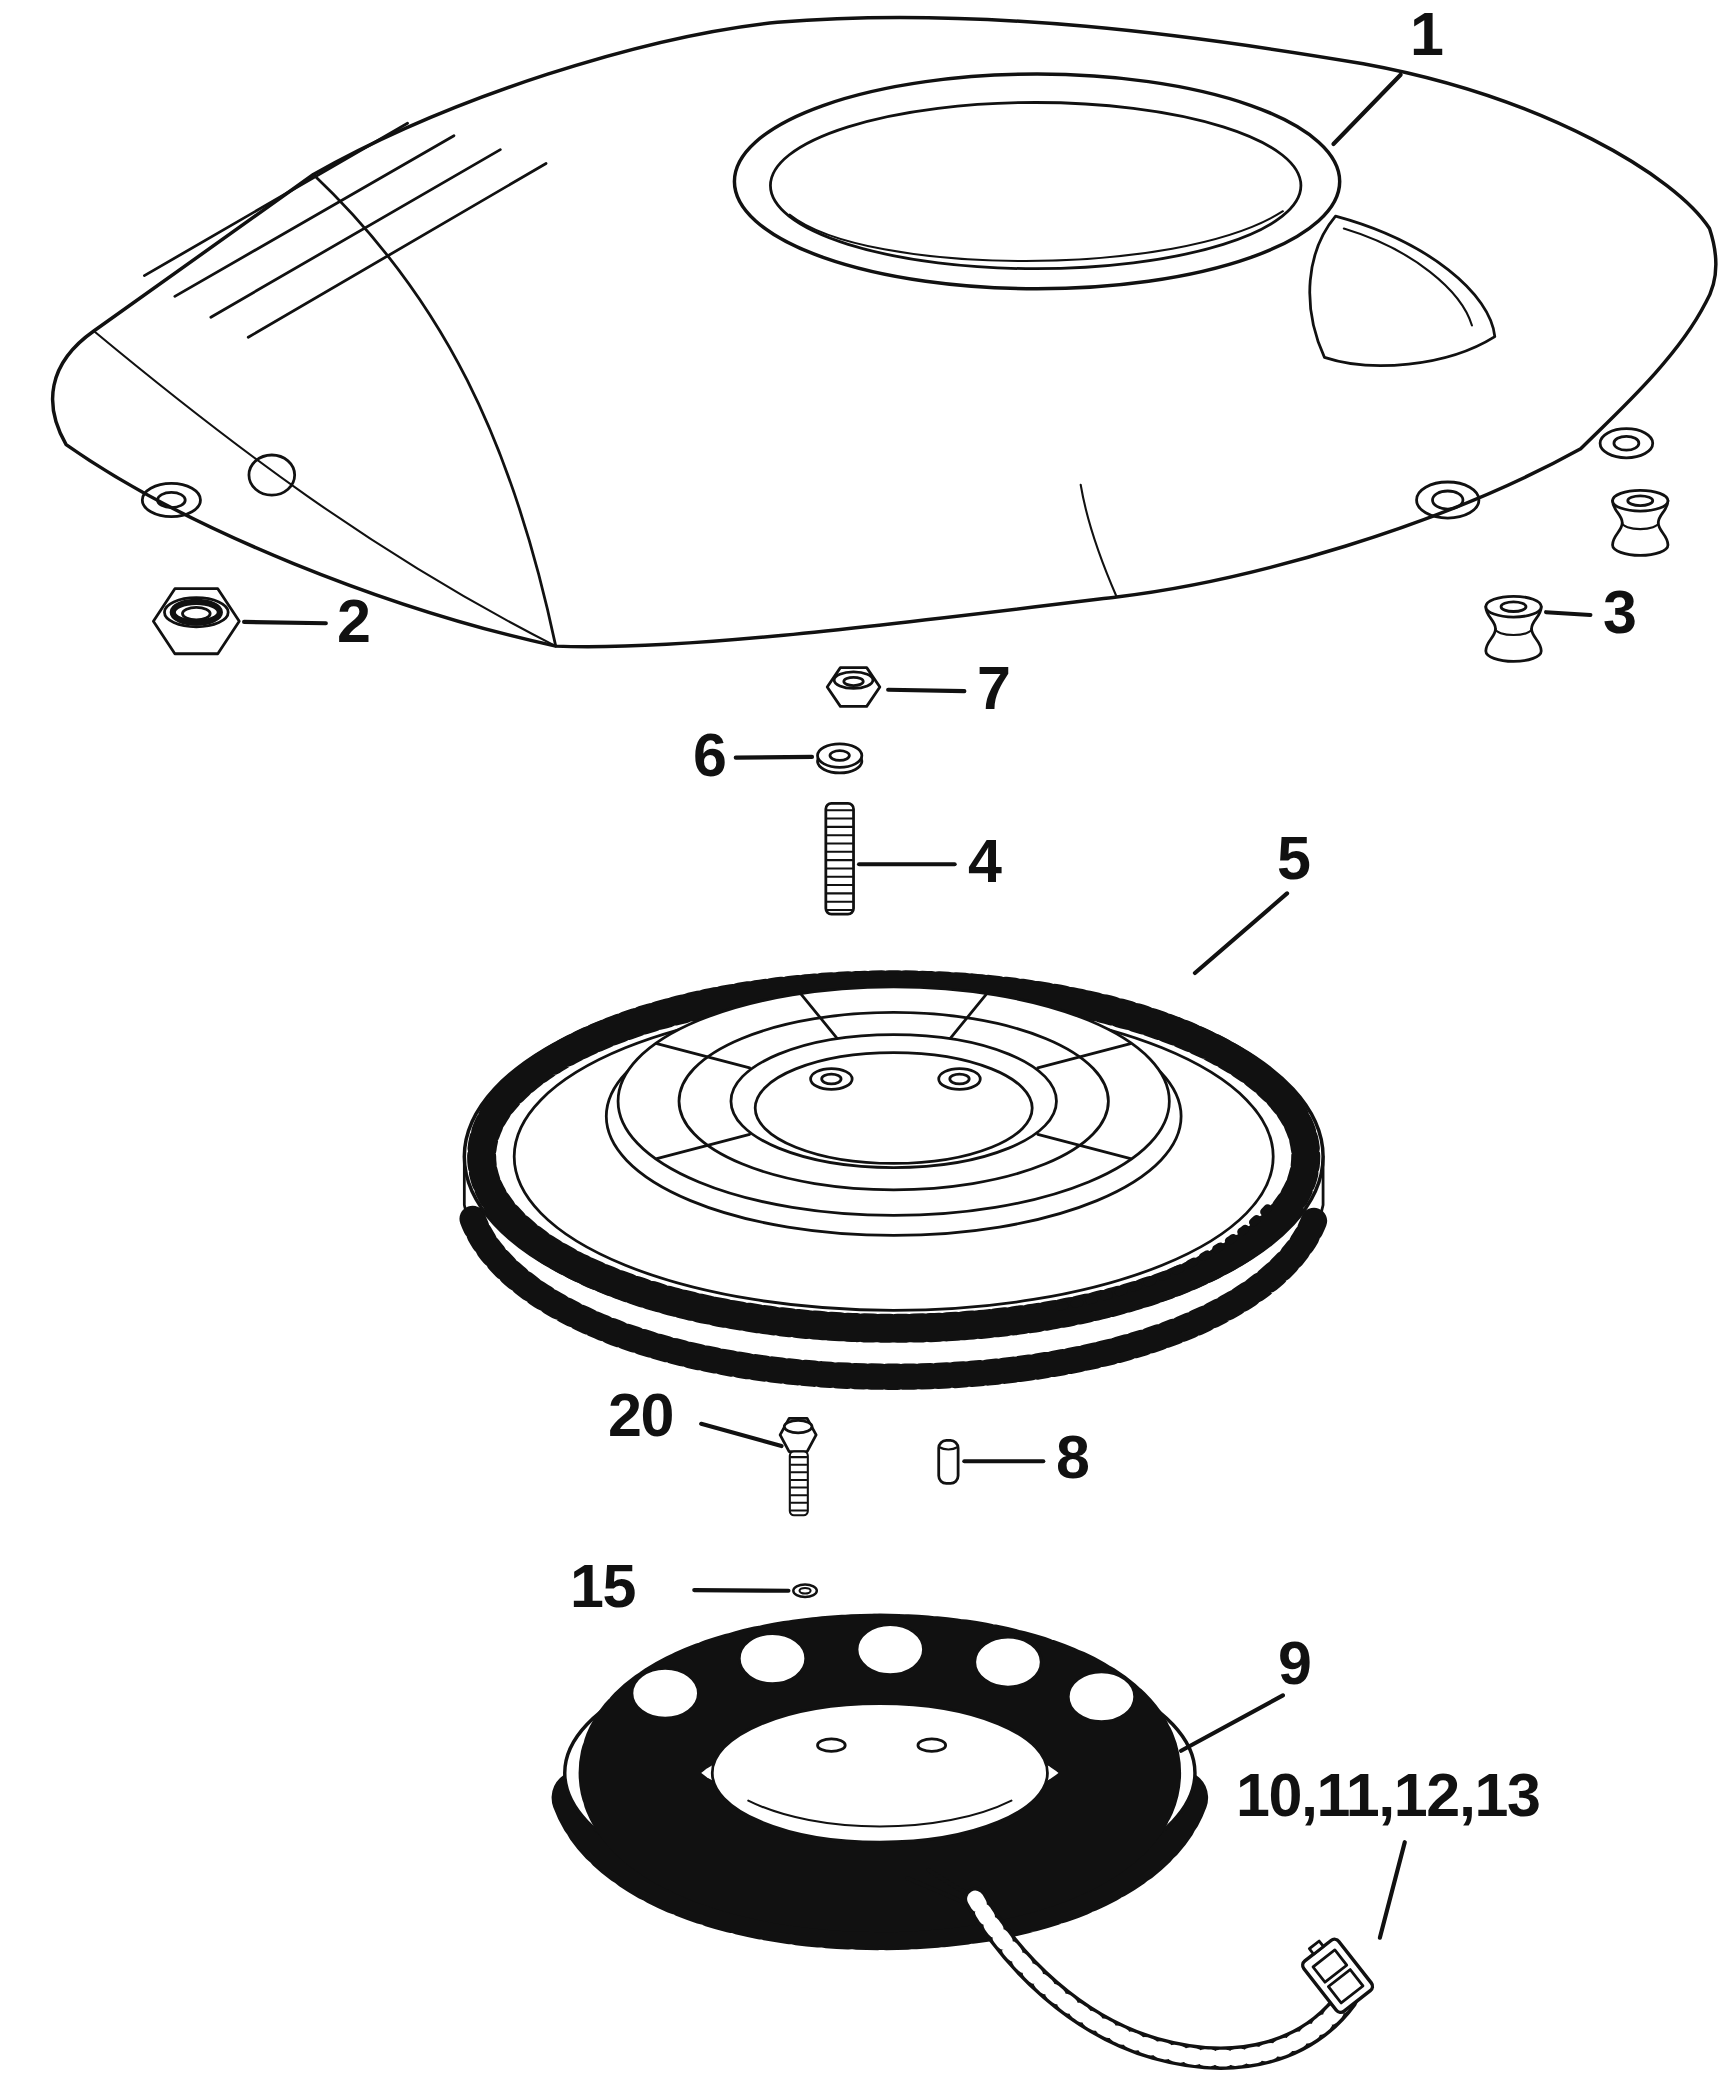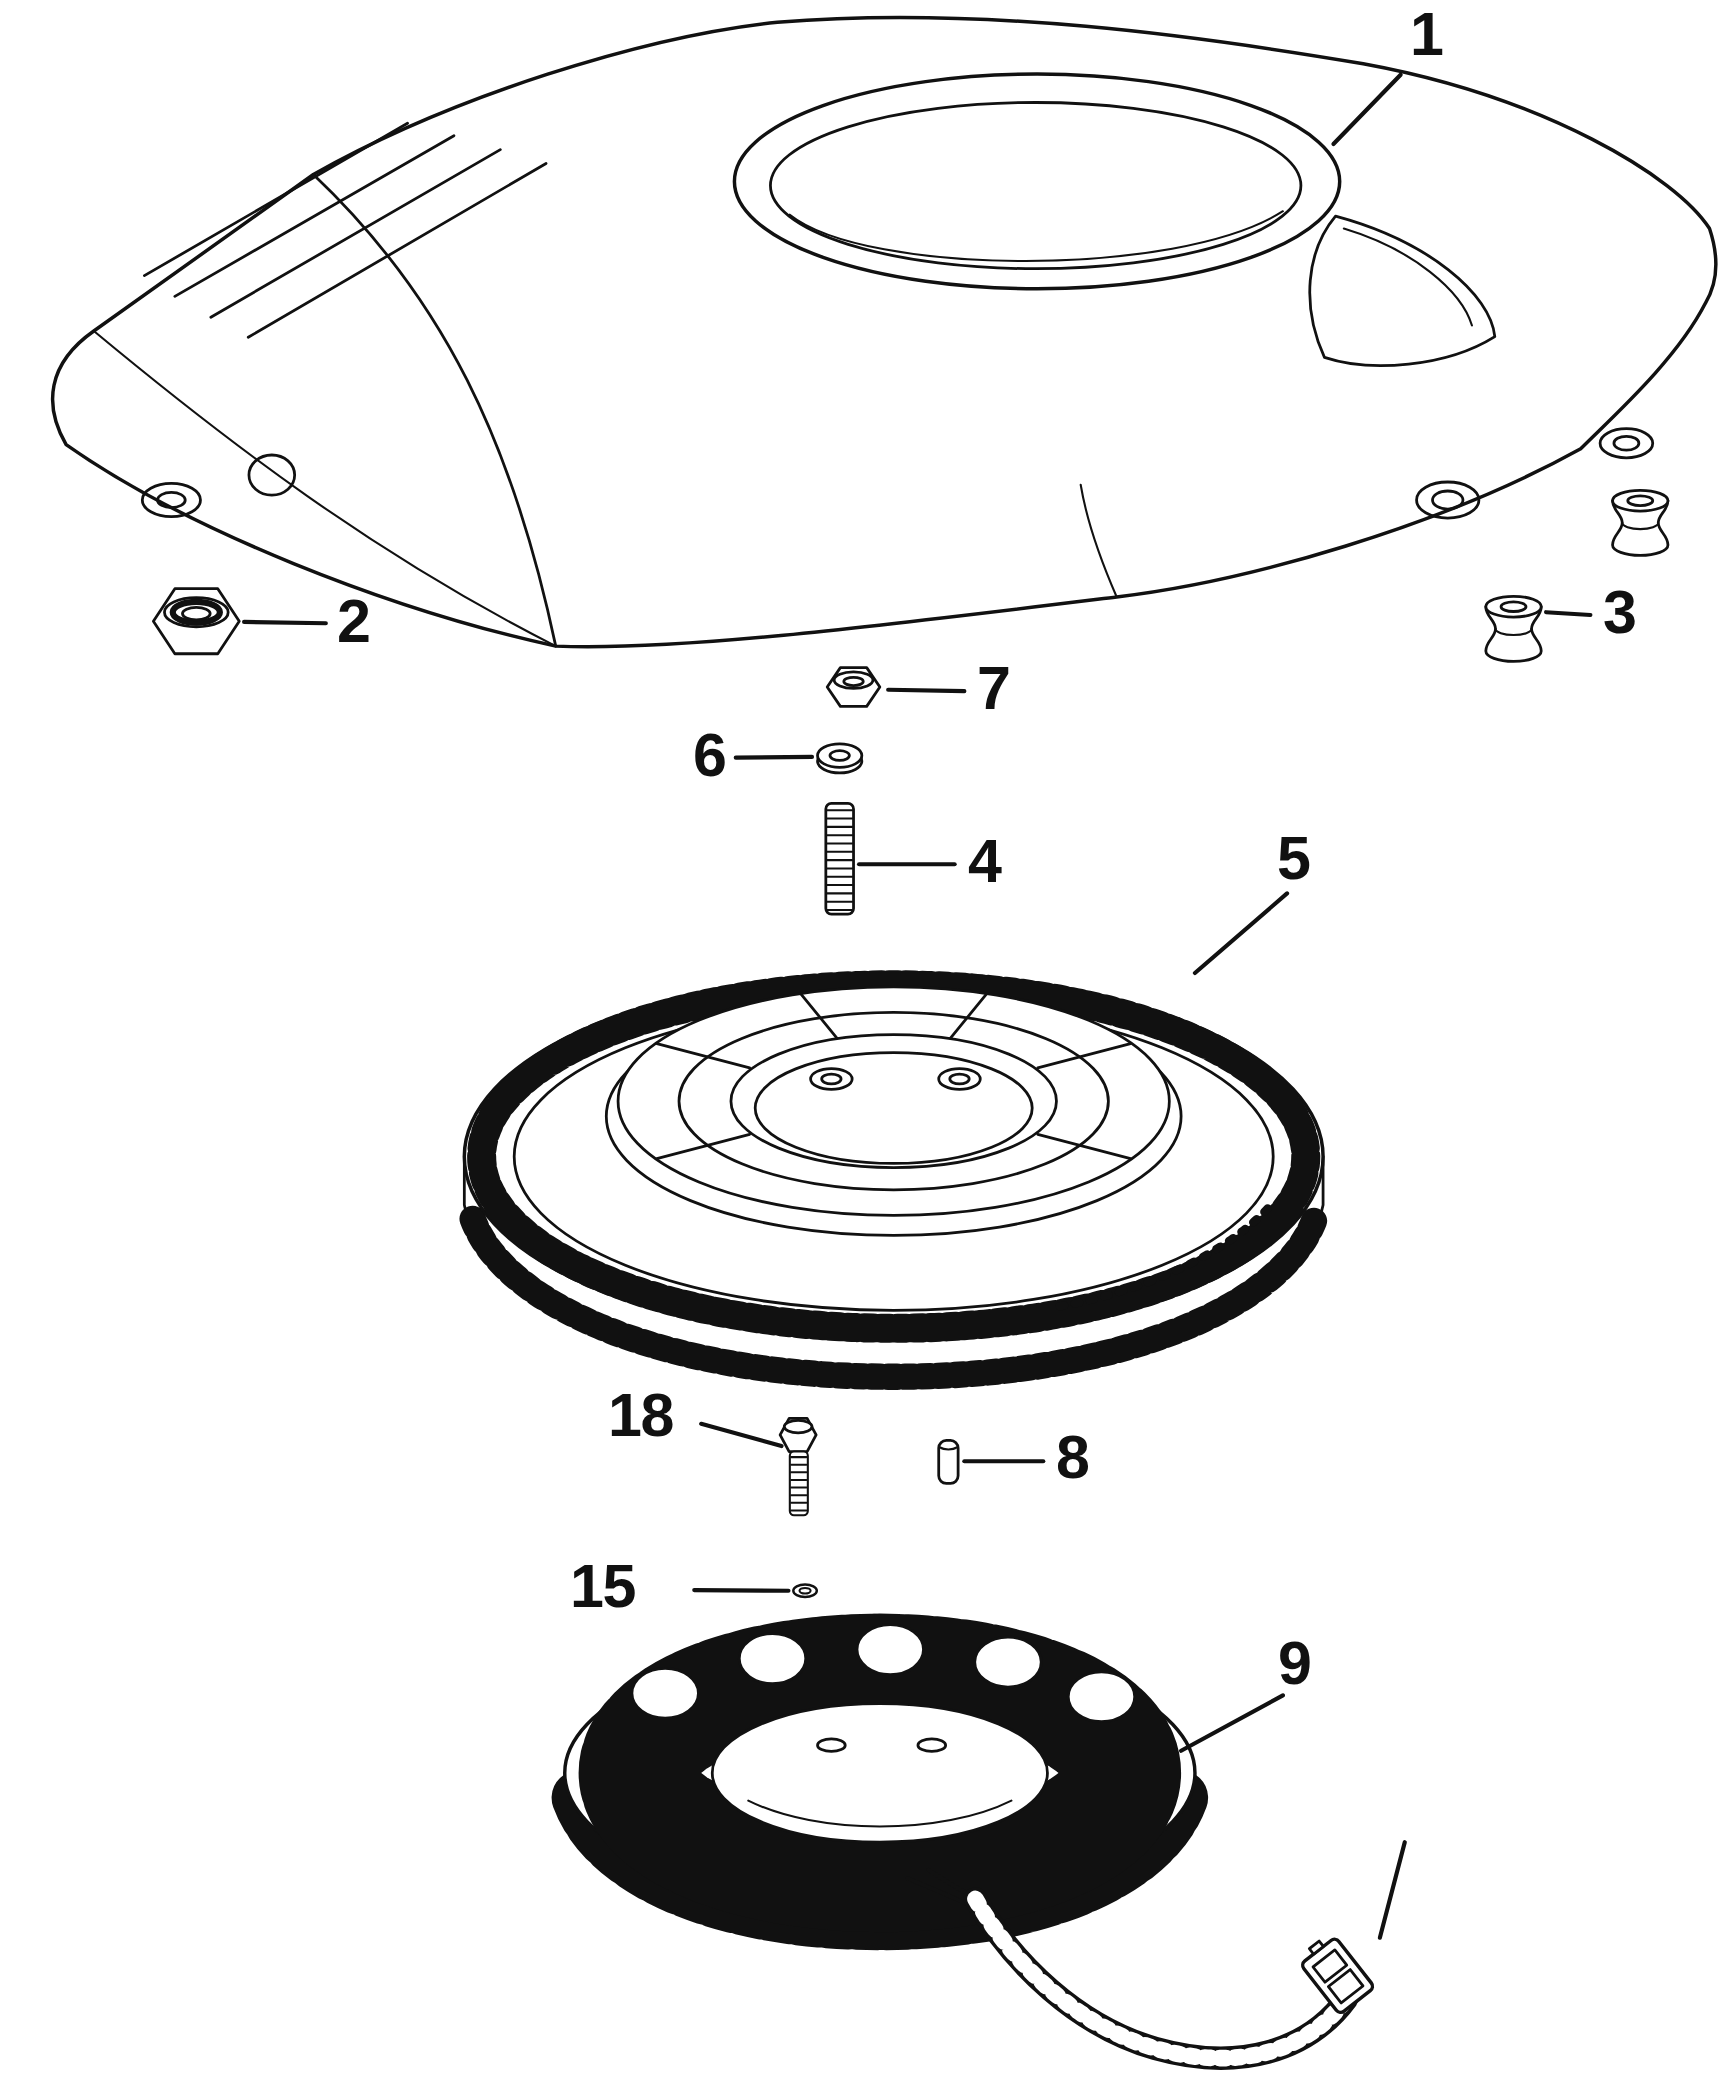--- a/index.html
+++ b/index.html
@@ -214,19 +214,20 @@
     </g>
   </svg>
 
   <div class="callout" style="left:1410px;top:4.2px">1</div>
   <div class="callout" style="left:337px;top:591px">2</div>
   <div class="callout" style="left:1603px;top:582px">3</div>
   <div class="callout" style="left:977px;top:658px">7</div>
   <div class="callout" style="left:693px;top:725px">6</div>
   <div class="callout" style="left:968px;top:831px">4</div>
   <div class="callout" style="left:1277px;top:828px">5</div>
-  <div class="callout" style="left:608px;top:1385px">18</div>
+  <div class="callout" style="left:608px;top:1385px">20</div>
   <div class="callout" style="left:1056px;top:1427px">8</div>
   <div class="callout" style="left:570px;top:1556px">15</div>
   <div class="callout" style="left:1278px;top:1633px">9</div>
+  <div class="callout" style="left:1236px;top:1765px">10,11,12,13</div>
 
 </div>
 
 
 </body></html>

